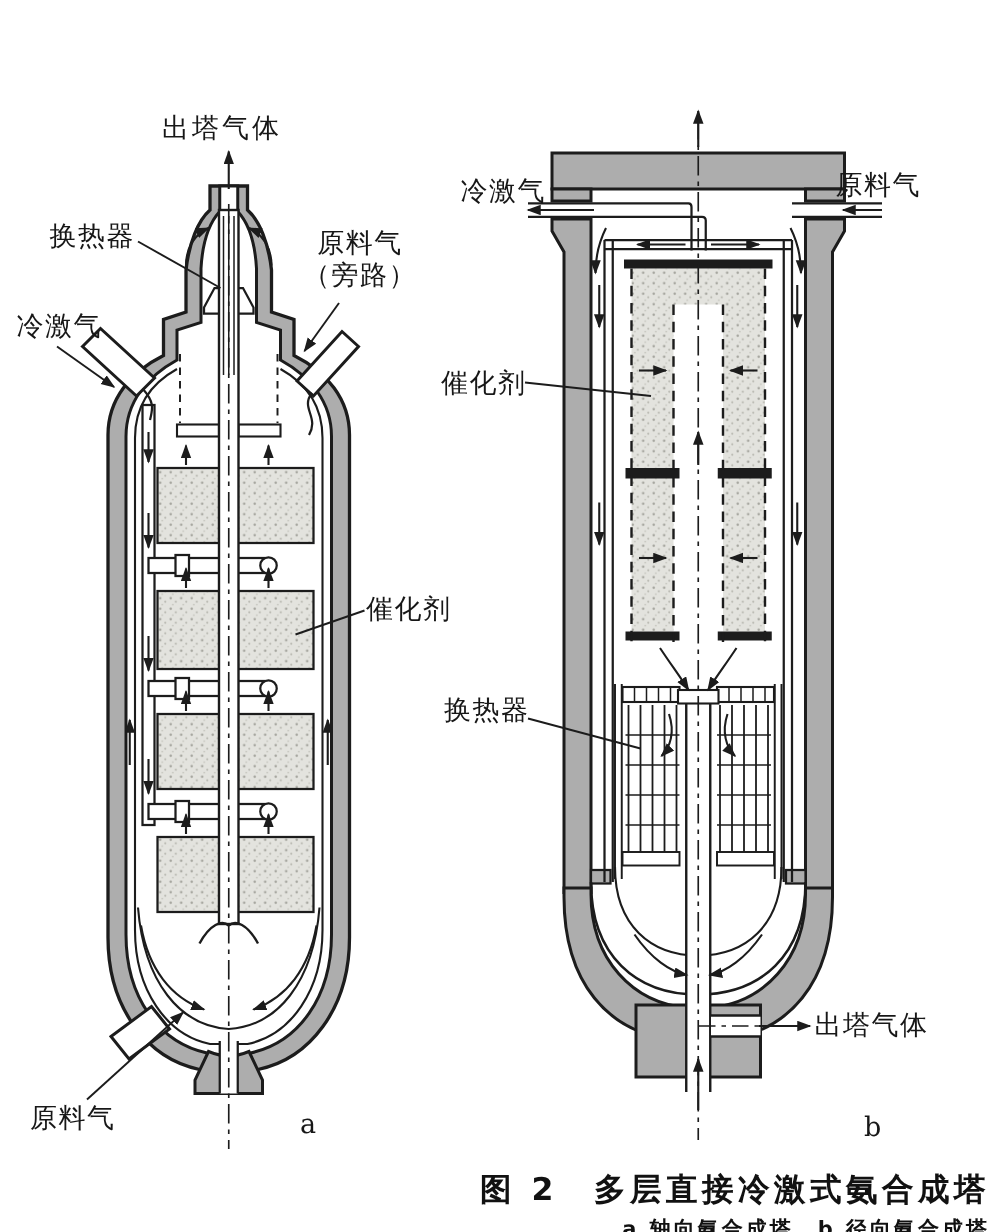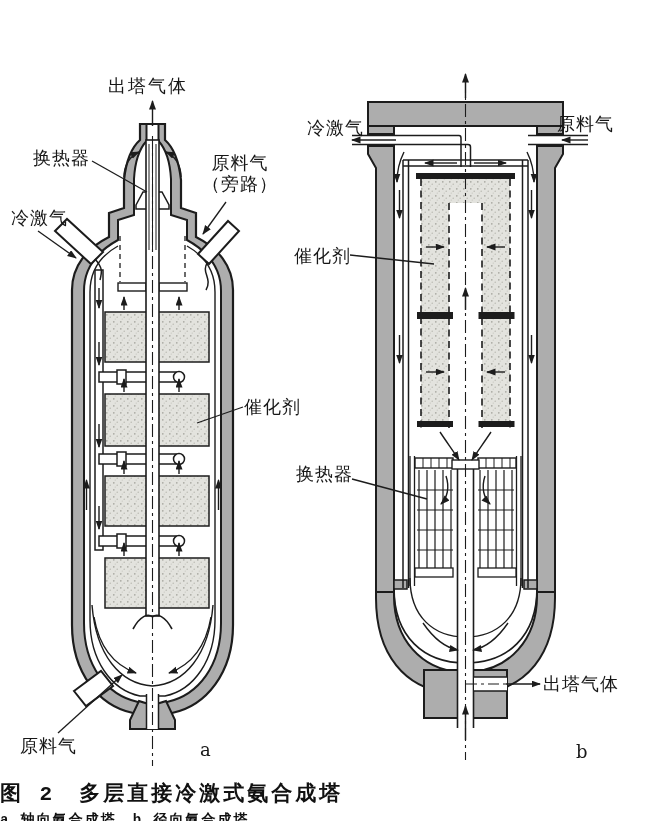--- a/index.html
+++ b/index.html
@@ -3,21 +3,21 @@
 <meta charset="utf-8">
 <style>
   html,body{margin:0;padding:0;background:#ffffff;}
   #stage{position:relative;width:660px;height:821px;background:#ffffff;overflow:hidden;
          font-family:"DejaVu Sans","Liberation Sans",sans-serif;color:#151515;margin-top:40px;}
   svg{position:absolute;left:0;top:0;}
   .lbl{position:absolute;font-size:18px;line-height:1.18;letter-spacing:1px;
        white-space:pre-line;color:#171717;}
   .tag{position:absolute;font-family:"DejaVu Serif","Liberation Serif",serif;
        font-size:18px;color:#171717;}
-  .cap{position:absolute;left:0;width:660px;text-align:left;color:#111;font-family:Liberation Mono, monospace;}
+  .cap{position:absolute;left:0;width:660px;text-align:right;color:#111;}
   .cap1{top:739px;font-size:21px;font-weight:bold;letter-spacing:3px;}
   .cap2{top:771px;font-size:14px;font-weight:600;letter-spacing:2px;}
   .center{text-align:center;}
 </style>
 </head>
 <body>
 
 <div id="stage">
 
 <svg width="660" height="821" viewBox="0 0 660 821">

